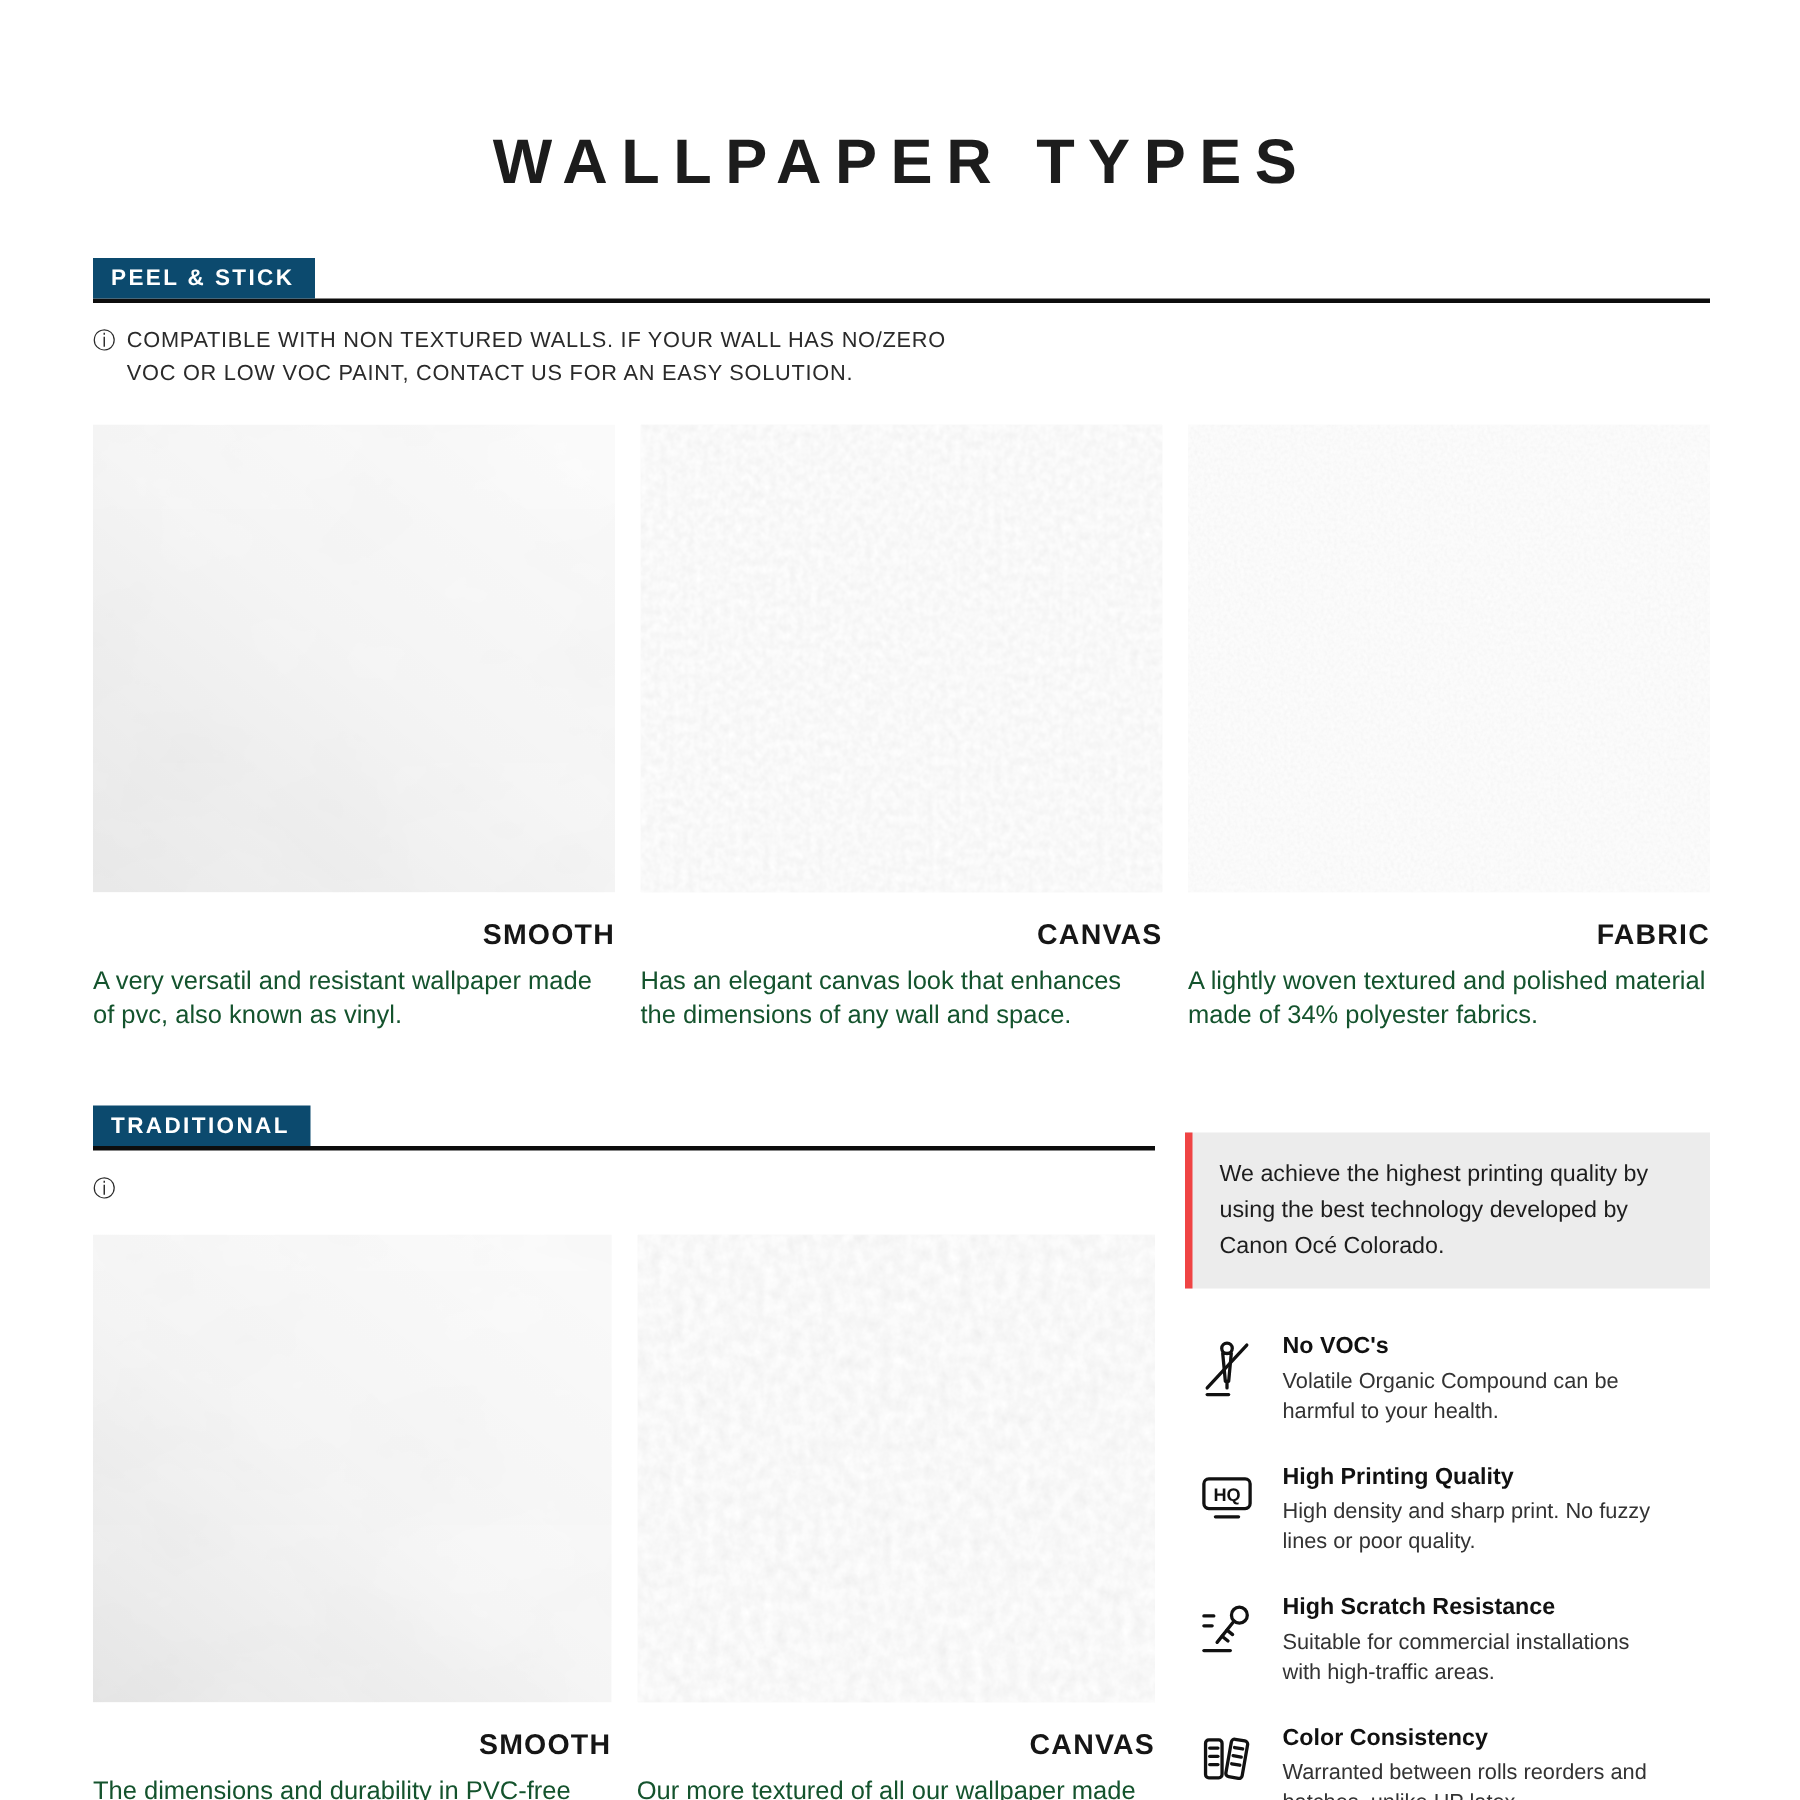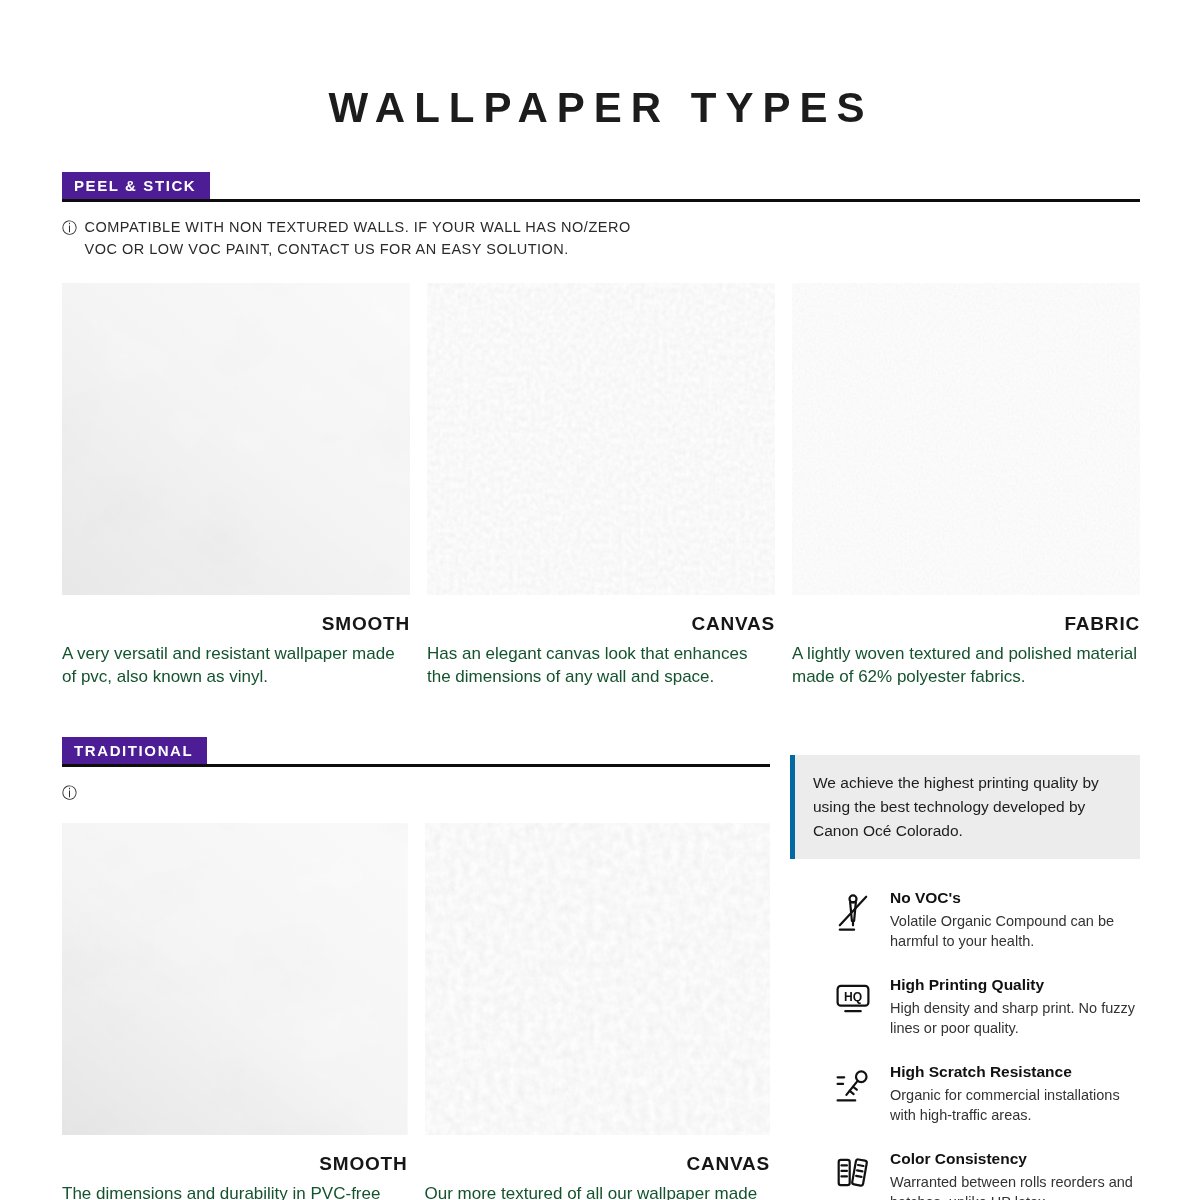--- a/index.html
+++ b/index.html
@@ -7,21 +7,21 @@
   body { font-family:"Liberation Sans", sans-serif; color:#111; }
   .page { padding:44px 60px 0 62px;margin-top:36px; }
 
   .page-title {
     text-align:center; font-size:42px; font-weight:600; letter-spacing:9px;
     color:#1c1c1c; margin:4px 0 40px 0;
   }
 
   .section-header { border-bottom:3px solid #0d0d0d; }
   .section-badge {
-    display:inline-block; background:#4c1d95; color:#fff;
+    display:inline-block; background:#0c4a6e; color:#fff;
     font-size:15px; font-weight:700; letter-spacing:1.6px;
     padding:5px 14px 5px 12px;
   }
 
   .note { display:flex; gap:7px; margin:15px 0 22px 0; max-width:600px;
     font-size:14.5px; letter-spacing:0.5px; line-height:1.5; color:#2a2a2a; }
   .note .info-glyph { font-size:15px; line-height:1.4; }
   .note-2 { max-width:760px; margin-bottom:20px; }
 
   .swatch-grid-3 { display:grid; grid-template-columns:repeat(3,1fr); column-gap:17px; }
@@ -31,26 +31,26 @@
   svg.tex { width:100%; height:100%; display:block; }
 
   .swatch-name { margin:18px 0 7px 0; font-size:19px; font-weight:700; letter-spacing:0.8px; color:#161616;text-align:right; }
   .swatch-desc { font-size:17px; line-height:1.4; color:#14532d; max-width:348px; }
 
   .bottom-row { display:flex; gap:20px; margin-top:48px; }
   .bottom-left { width:708px; flex:none; }
   .quality-panel { flex:1; padding-top:18px; }
 
   .quote-box {
-    background:#ececec; border-left:5px solid #0369a1;
+    background:#ececec; border-left:5px solid #ef4444;
     padding:16px 14px 16px 18px; font-size:15.5px; line-height:1.55;
     color:#1d1d1d; margin-bottom:30px;
   }
 
-  .feature { display:flex; gap:15px; margin-bottom:25px; padding-left:6px;justify-content:flex-end; }
+  .feature { display:flex; gap:15px; margin-bottom:25px; padding-left:6px; }
   .feature-icon { width:44px; height:44px; flex:none; }
   .feature-title { font-size:15.5px; font-weight:700; margin-bottom:4px; color:#111; }
   .feature-desc { font-size:14.5px; line-height:1.38; color:#333; max-width:250px; }
 </style>
 </head>
 <body>
 
 <div class="page">
 
   <h1 class="page-title">WALLPAPER TYPES</h1>
@@ -136,21 +136,21 @@
                   <feFuncA type="linear" slope="0" intercept="1"></feFuncA>
                 </feComponentTransfer>
               </filter>
             </defs>
             <rect width="100%" height="100%" fill="#f4f4f4"></rect>
             <rect width="100%" height="100%" filter="url(#f-fabric1)"></rect>
           </svg>
         </div>
         <figcaption>
           <div class="swatch-name">FABRIC</div>
-          <div class="swatch-desc">A lightly woven textured and polished material made of 62% polyester fabrics.</div>
+          <div class="swatch-desc">A lightly woven textured and polished material made of 34% polyester fabrics.</div>
         </figcaption>
       </figure>
 
     </div>
   </section>
 
   <div class="bottom-row">
 
     <section class="bottom-left">
       <div class="section-header">
@@ -261,21 +261,21 @@
             <path d="M6 19 H11"></path>
             <circle cx="27.5" cy="12.5" r="4.8"></circle>
             <path d="M24.2 16.2 L14 29"></path>
             <path d="M17 25.3 L20.6 28.2"></path>
             <path d="M20 21.6 L23.4 24.3"></path>
             <path d="M6 34 H22"></path>
           </svg>
         </div>
         <div>
           <div class="feature-title">High Scratch Resistance</div>
-          <div class="feature-desc">Organic for commercial installations with high-traffic areas.</div>
+          <div class="feature-desc">Suitable for commercial installations with high-traffic areas.</div>
         </div>
       </div>
 
       <div class="feature">
         <div class="feature-icon">
           <svg width="44" height="44" viewBox="0 0 40 40" fill="none" stroke="#111" stroke-width="2" stroke-linecap="round" stroke-linejoin="round">
             <rect x="7" y="9" width="10" height="23" rx="2"></rect>
             <path d="M9.5 14 H14.5"></path>
             <path d="M9.5 19 H14.5"></path>
             <path d="M9.5 24 H14.5"></path>

